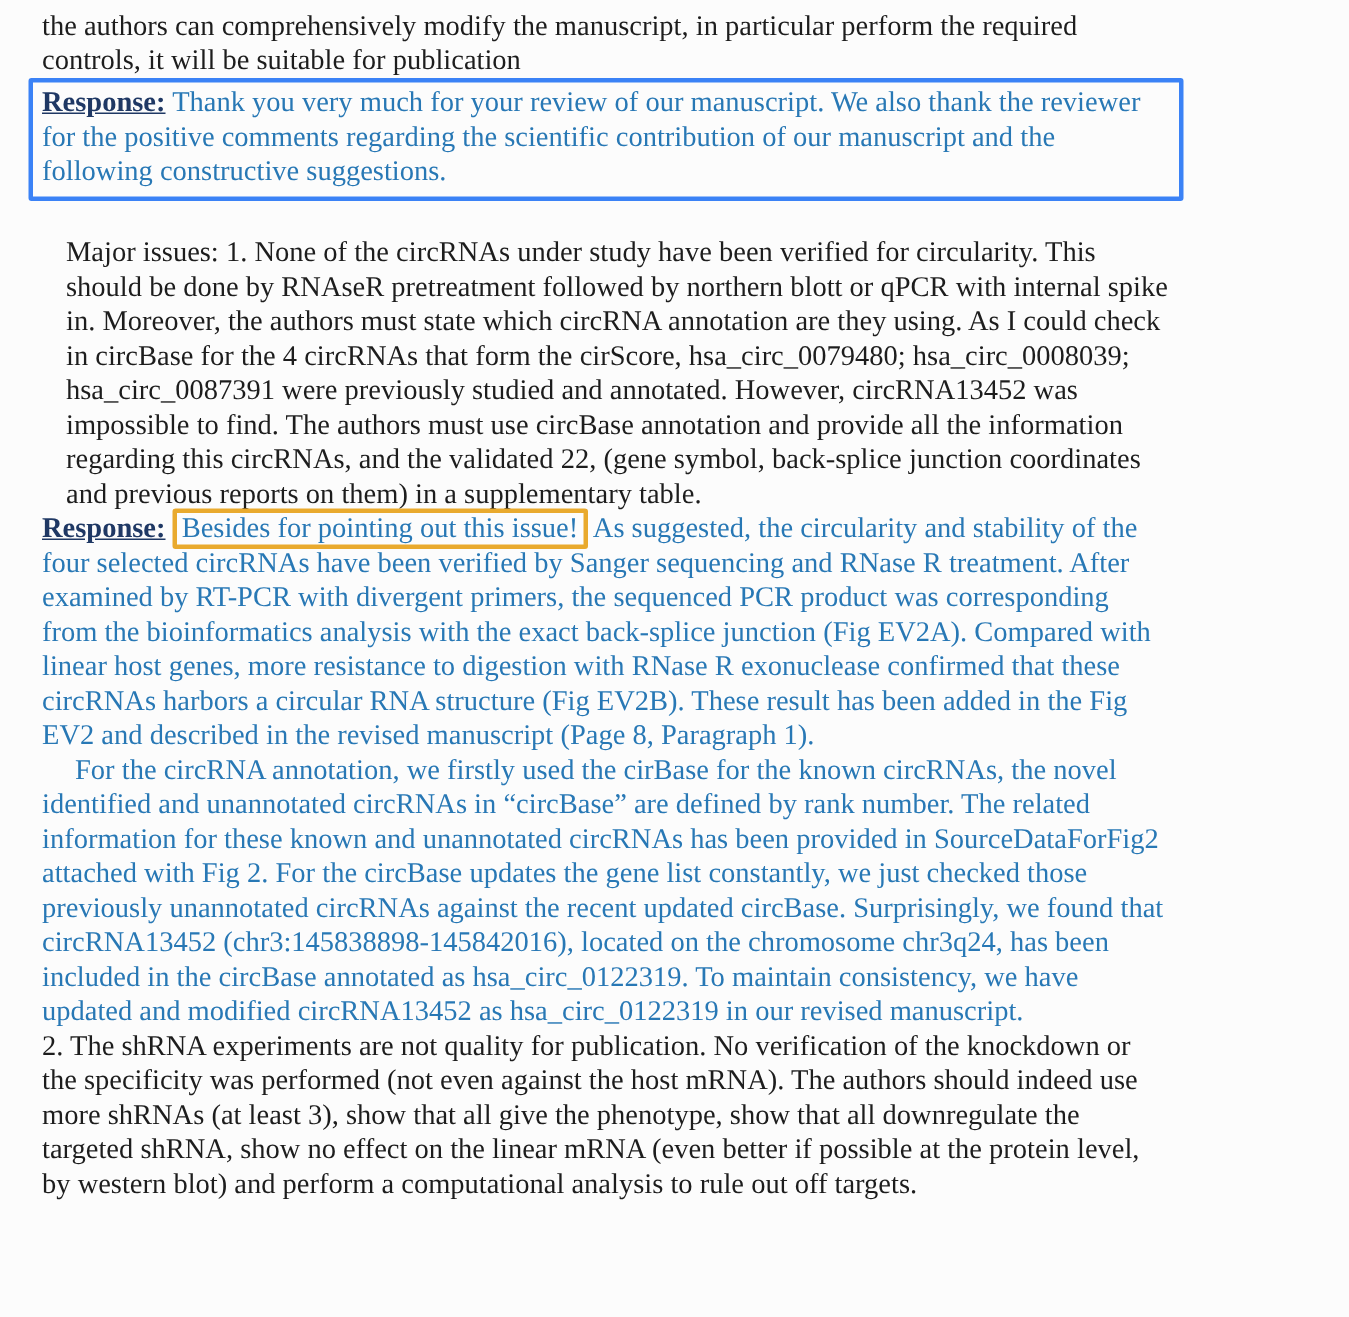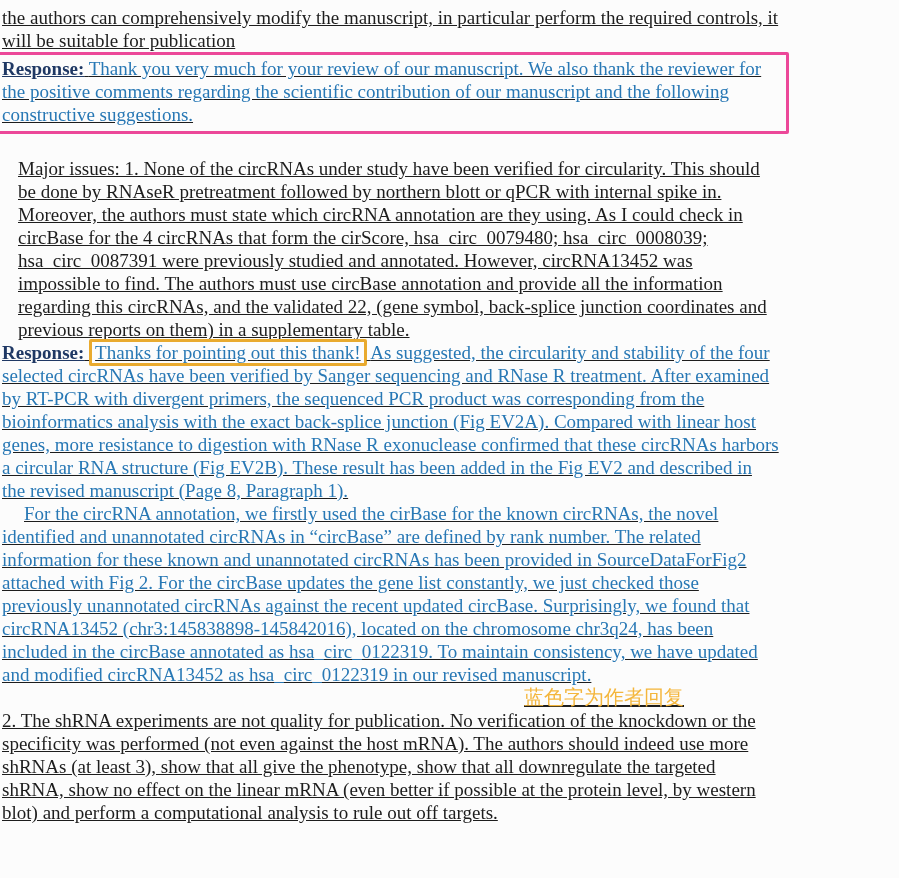--- a/index.html
+++ b/index.html
@@ -7,36 +7,35 @@
     padding: 0;
     width: 899px;
     height: 878px;
     background: #fcfcfc;
     overflow: hidden;
   }
   .page {
     box-sizing: border-box;
     width: 841px;
     height: 878px;
-    padding: 6px 62px 0 2px;
+    padding: 6px 62px 0 28px;
     font-family: "Liberation Serif", "DejaVu Serif", serif;
     font-size: 19px;
     line-height: 23px;
     color: #1d1d1d;
-    text-decoration: underline;
   }
   p { margin: 0; }
   .blue { color: #2878b5; }
   .resp-label {
     color: #1f3864;
     font-weight: bold;
     text-decoration: underline;
   }
   .highlight-box {
-    border: 3px solid #ec4899;
+    border: 3px solid #3b82f6;
     border-radius: 2px;
     padding: 2px 6px 5px 6px;
     margin-left: -9px;
     margin-right: -10px;
   }
   .highlight-inline {
     border: 3px solid #e9aa2e;
     border-radius: 2px;
     padding: 0 3px;
   }
@@ -60,24 +59,23 @@
     <p>
       <span class="resp-label">Response:</span>
       <span class="blue">Thank you very much for your review of our manuscript. We also thank the reviewer for the positive comments regarding the scientific contribution of our manuscript and the following constructive suggestions.</span>
     </p>
   </div>
 
   <p class="gap-above">Major issues: 1. None of the circRNAs under study have been verified for circularity. This should be done by RNAseR pretreatment followed by northern blott or qPCR with internal spike in. Moreover, the authors must state which circRNA annotation are they using. As I could check in circBase for the 4 circRNAs that form the cirScore, hsa_circ_0079480; hsa_circ_0008039; hsa_circ_0087391 were previously studied and annotated. However, circRNA13452 was impossible to find. The authors must use circBase annotation and provide all the information regarding this circRNAs, and the validated 22, (gene symbol, back-splice junction coordinates and previous reports on them) in a supplementary table.</p>
 
   <p>
     <span class="resp-label">Response:</span>
-    <span class="blue highlight-inline">Thanks for pointing out this thank!</span>
+    <span class="blue highlight-inline">Besides for pointing out this issue!</span>
     <span class="blue">As suggested, the circularity and stability of the four selected circRNAs have been verified by Sanger sequencing and RNase R treatment. After examined by RT-PCR with divergent primers, the sequenced PCR product was corresponding from the bioinformatics analysis with the exact back-splice junction (Fig EV2A). Compared with linear host genes, more resistance to digestion with RNase R exonuclease confirmed that these circRNAs harbors a circular RNA structure (Fig EV2B). These result has been added in the Fig EV2 and described in the revised manuscript (Page 8, Paragraph 1).</span>
   </p>
 
   <p class="blue indent">For the circRNA annotation, we firstly used the cirBase for the known circRNAs, the novel identified and unannotated circRNAs in “circBase” are defined by rank number. The related information for these known and unannotated circRNAs has been provided in SourceDataForFig2 attached with Fig 2. For the circBase updates the gene list constantly, we just checked those previously unannotated circRNAs against the recent updated circBase. Surprisingly, we found that circRNA13452 (chr3:145838898-145842016), located on the chromosome chr3q24, has been included in the circBase annotated as hsa_circ_0122319. To maintain consistency, we have updated and modified circRNA13452 as hsa_circ_0122319 in our revised manuscript.</p>
 
 
-  <p class="note">蓝色字为作者回复</p>
 
   <p>2. The shRNA experiments are not quality for publication. No verification of the knockdown or the specificity was performed (not even against the host mRNA). The authors should indeed use more shRNAs (at least 3), show that all give the phenotype, show that all downregulate the targeted shRNA, show no effect on the linear mRNA (even better if possible at the protein level, by western blot) and perform a computational analysis to rule out off targets.</p>
 
 </div>
 
 </body></html>

